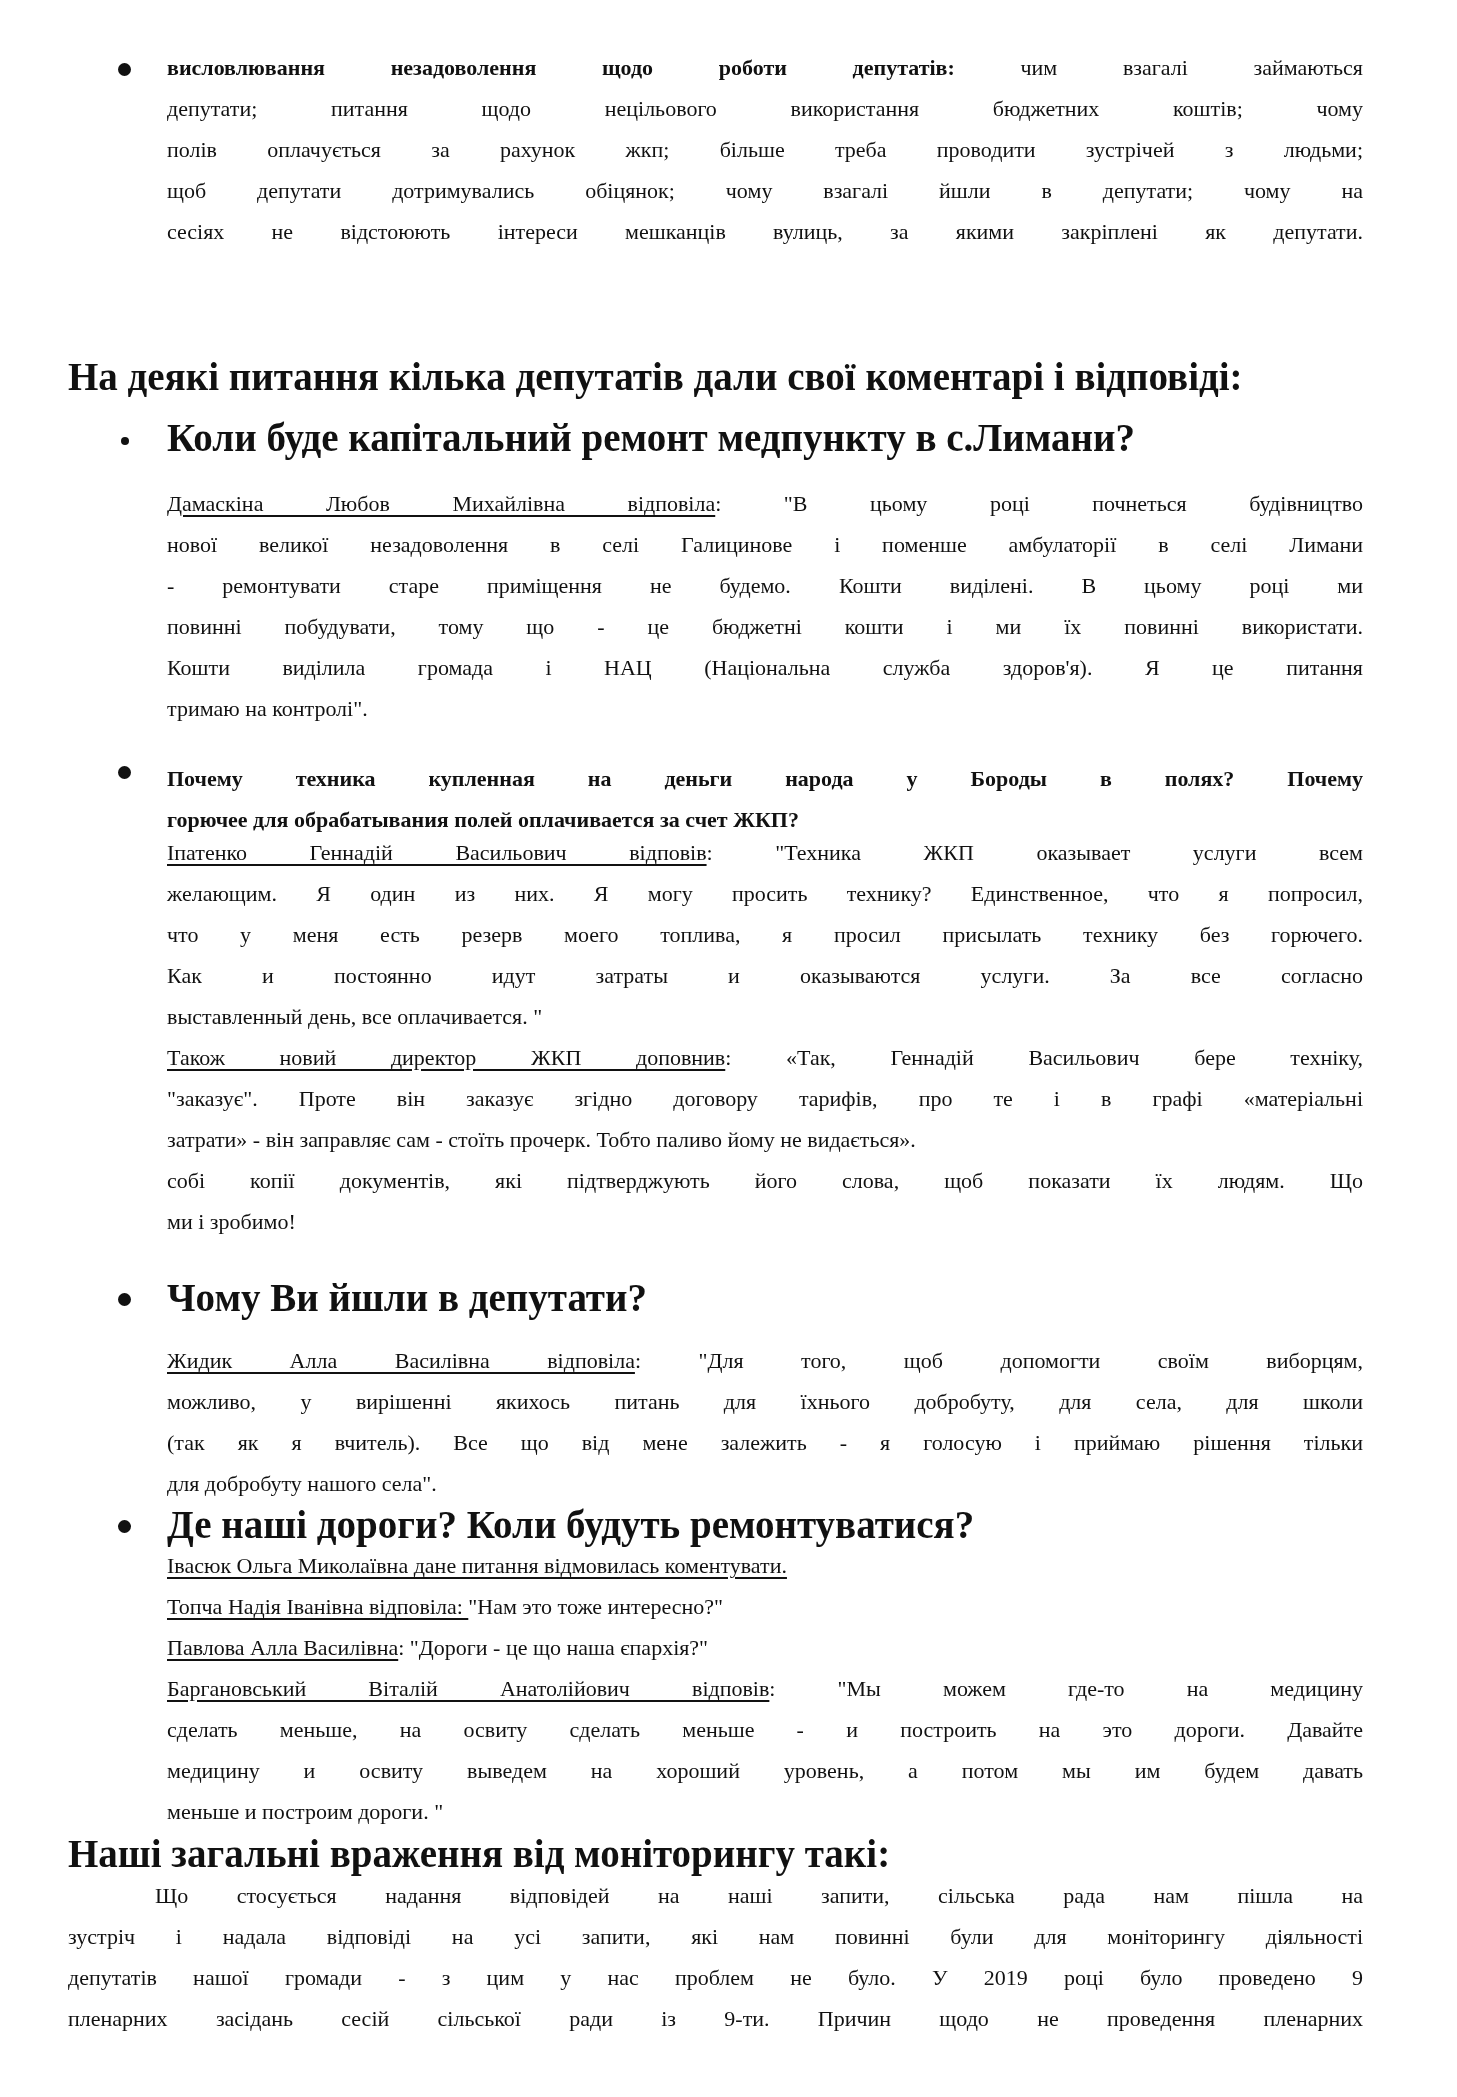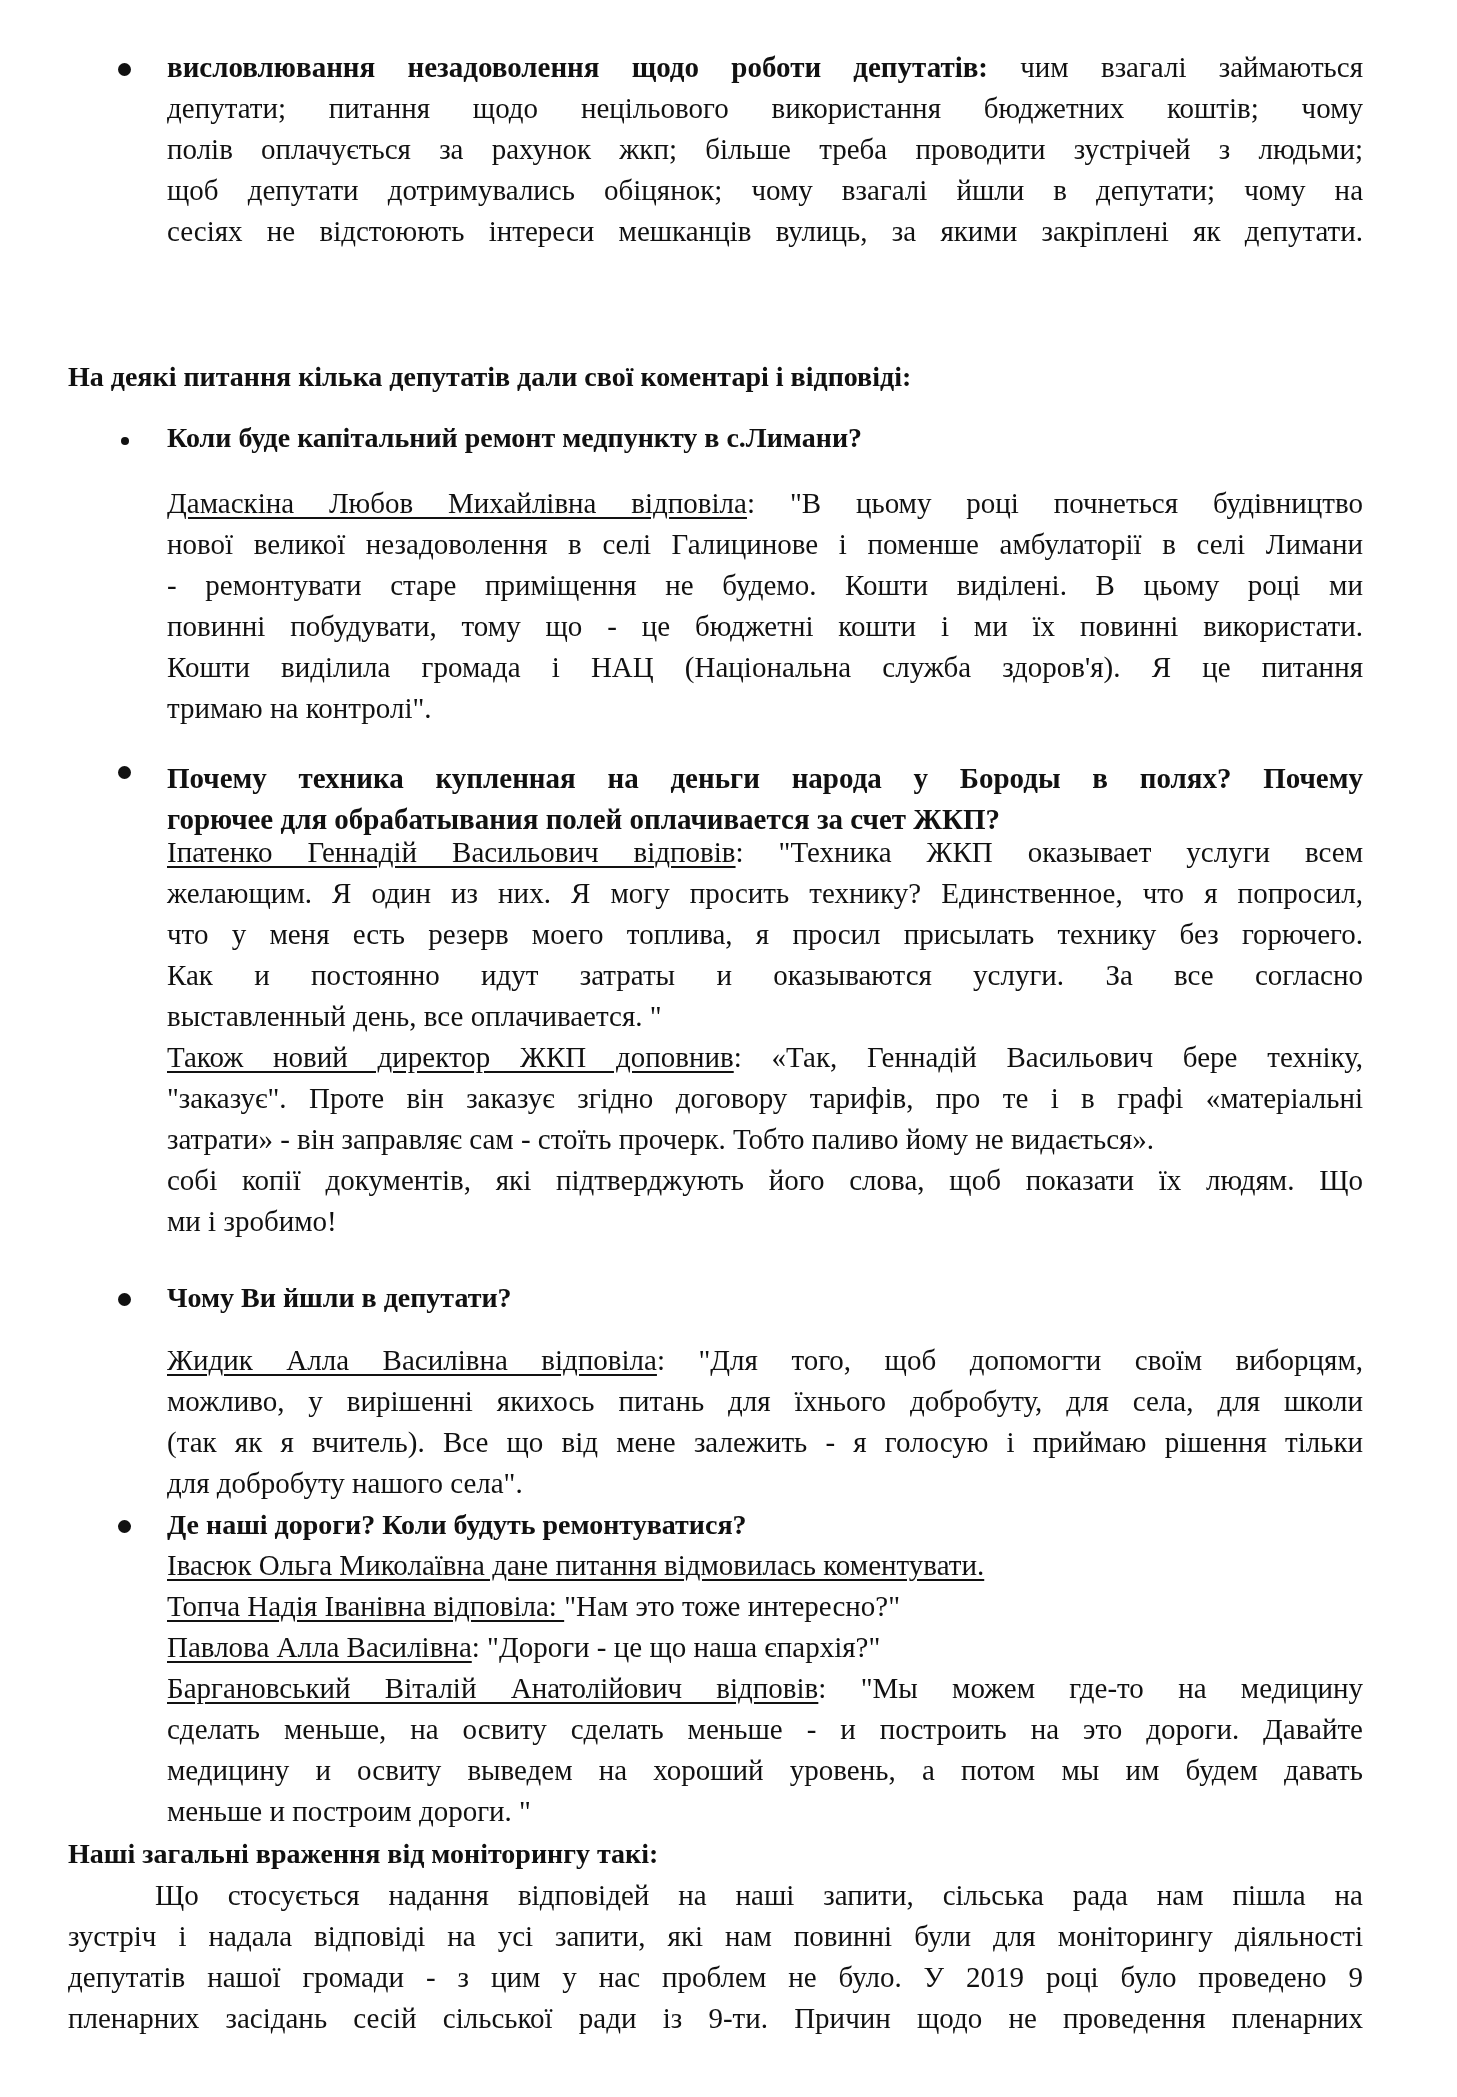--- a/index.html
+++ b/index.html
@@ -1,24 +1,24 @@
 <!DOCTYPE html>
 <html><head>
 <meta charset="utf-8">
 <style>
   html, body { margin:0; padding:0; background:#ffffff; }
   body { width:1457px; height:2097px; position:relative; overflow:hidden;
          font-family:"Liberation Serif","DejaVu Serif",serif; color:#111; }
-  .ln { position:absolute; font-size:28px; line-height:41px; white-space:nowrap; }
+  .ln { position:absolute; font-size:39px; line-height:41px; white-space:nowrap; }
   .b { font-weight:bold; }
   .u { text-decoration:underline; text-underline-offset:4px; text-decoration-thickness:1.5px; }
   .dotbig { width:13px; height:13px; border-radius:50%; background:#111; position:absolute; }
   .dotsmall { width:8px; height:8px; border-radius:50%; background:#111; position:absolute; }
   .blk { position:absolute; left:167px; width:1196px; }
-  .row { display:block; height:41px; font-size:29px; line-height:41px; }
+  .row { display:block; height:41px; font-size:22px; line-height:41px; }
   .rowj { text-align:justify; text-align-last:justify; }
 </style>
 </head>
 <body>
 
 <div class="dotbig" style="left:118px; top:63px;"></div>
 <div class="blk" style="top:47px;">
   <span class="row rowj"><span class="b">висловлювання незадоволення щодо роботи депутатів:</span><span> чим взагалі займаються</span></span>
   <span class="row rowj">депутати; питання щодо нецільового використання бюджетних коштів; чому</span>
   <span class="row rowj">полів оплачується за рахунок жкп; більше треба проводити зустрічей з людьми;</span>

